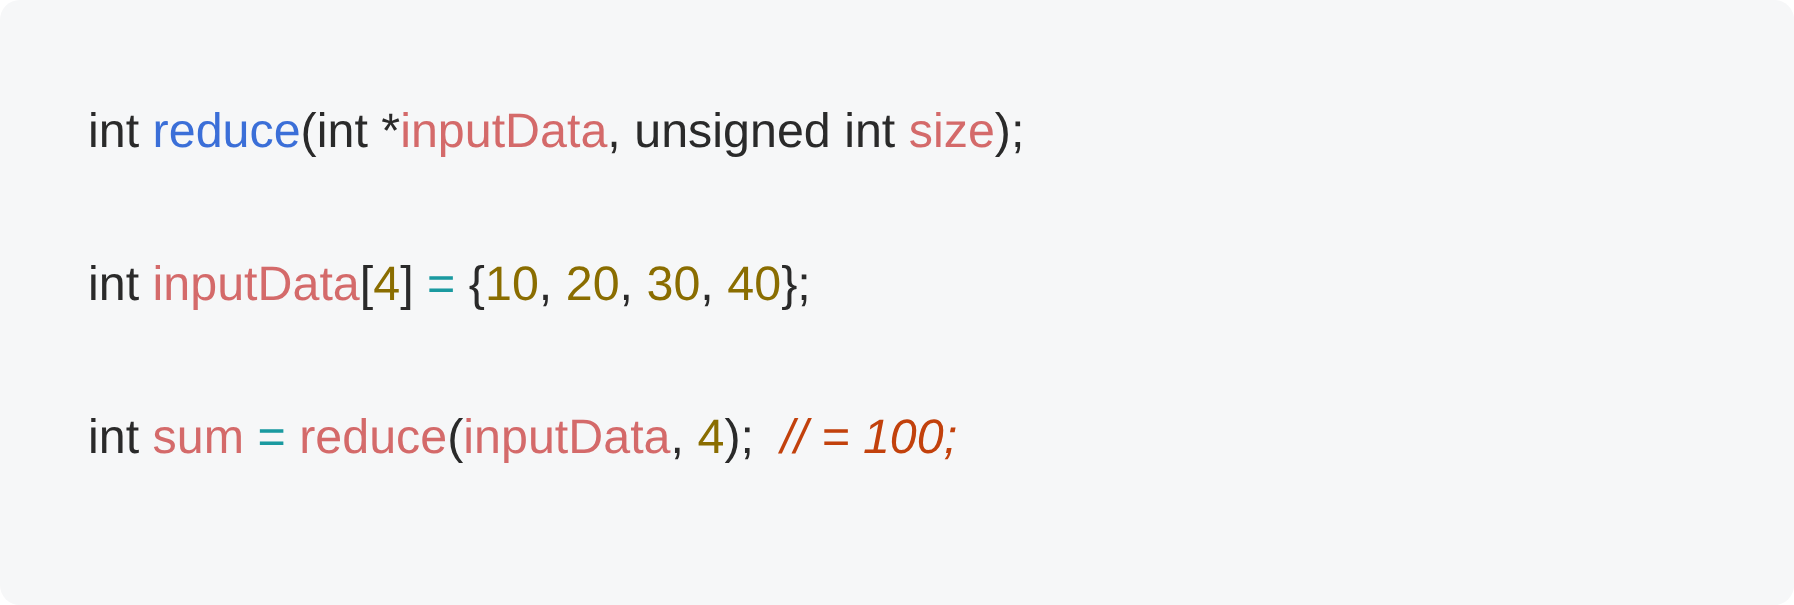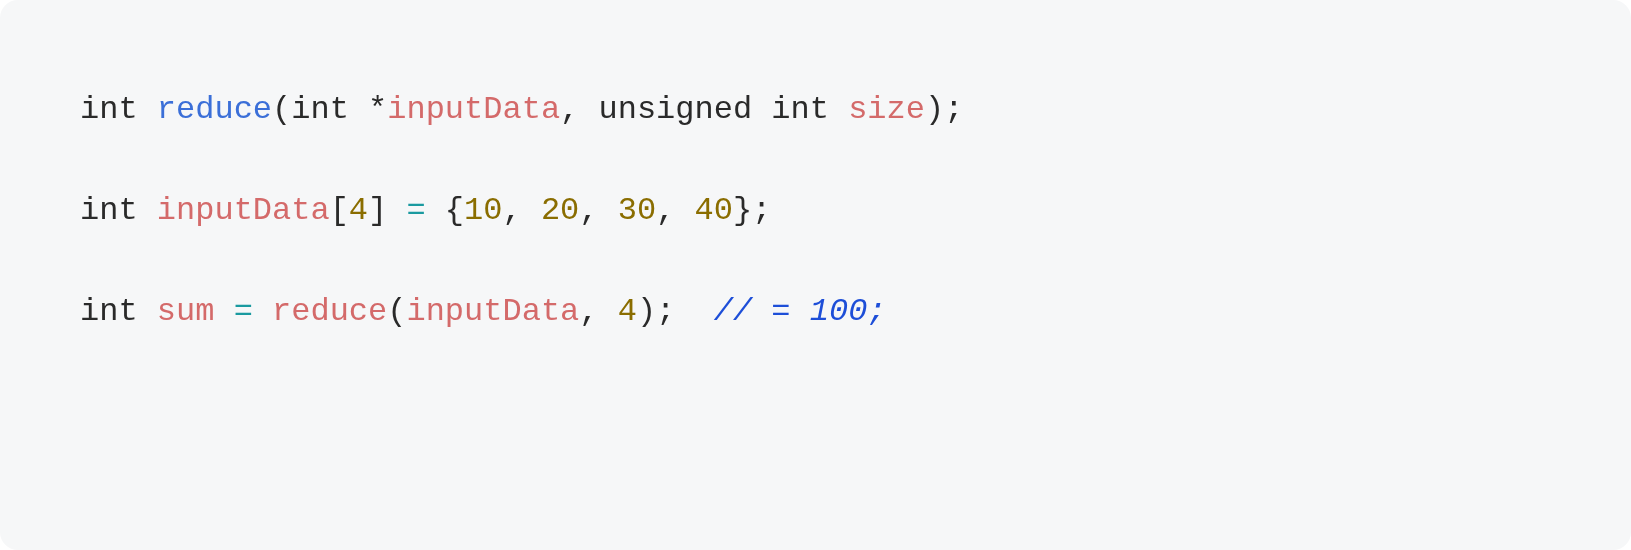--- a/index.html
+++ b/index.html
@@ -14,37 +14,37 @@
       display: flex;
       align-items: stretch;
       justify-content: stretch;
     }
     .code-block {
       background: #f6f7f8;
       border-radius: 18px;
       padding: 85px 80px;
       width: 100%;
       height: 100%;
-      font-family: Liberation Mono, monospace;
-      font-size: 32px;
+      font-family: Liberation Sans, sans-serif;
+      font-size: 44px;
       line-height: 1.58;
       color: #2a2a2a;
       overflow: hidden;
     }
     .code-line {
       white-space: pre;
       min-height: 1.58em;
     }
     .tok-type   { color: #2a2a2a; }
     .tok-fn     { color: #3b6fd8; }
     .tok-var    { color: #d46a6a; }
     .tok-op     { color: #1a9aa0; }
     .tok-num    { color: #8a6d00; }
     .tok-punct  { color: #2a2a2a; }
-    .tok-comment{ color: #1d4ed8; font-style: italic; }
+    .tok-comment{ color: #c2410c; font-style: italic; }
   </style>
 </head>
 <body>
 
 <div class="code-block">
   <div class="code-line"><span class="tok-type">int</span><span> </span><span class="tok-fn">reduce</span><span class="tok-punct">(</span><span class="tok-type">int</span><span> </span><span class="tok-punct">*</span><span class="tok-var">inputData</span><span class="tok-punct">,</span><span> </span><span class="tok-type">unsigned</span><span> </span><span class="tok-type">int</span><span> </span><span class="tok-var">size</span><span class="tok-punct">)</span><span class="tok-punct">;</span></div>
   <div class="code-line"></div>
   <div class="code-line"><span class="tok-type">int</span><span> </span><span class="tok-var">inputData</span><span class="tok-punct">[</span><span class="tok-num">4</span><span class="tok-punct">]</span><span> </span><span class="tok-op">=</span><span> </span><span class="tok-punct">{</span><span class="tok-num">10</span><span class="tok-punct">,</span><span> </span><span class="tok-num">20</span><span class="tok-punct">,</span><span> </span><span class="tok-num">30</span><span class="tok-punct">,</span><span> </span><span class="tok-num">40</span><span class="tok-punct">}</span><span class="tok-punct">;</span></div>
   <div class="code-line"></div>
   <div class="code-line"><span class="tok-type">int</span><span> </span><span class="tok-var">sum</span><span> </span><span class="tok-op">=</span><span> </span><span class="tok-var">reduce</span><span class="tok-punct">(</span><span class="tok-var">inputData</span><span class="tok-punct">,</span><span> </span><span class="tok-num">4</span><span class="tok-punct">)</span><span class="tok-punct">;</span><span>  </span><span class="tok-comment">// = 100;</span></div>

